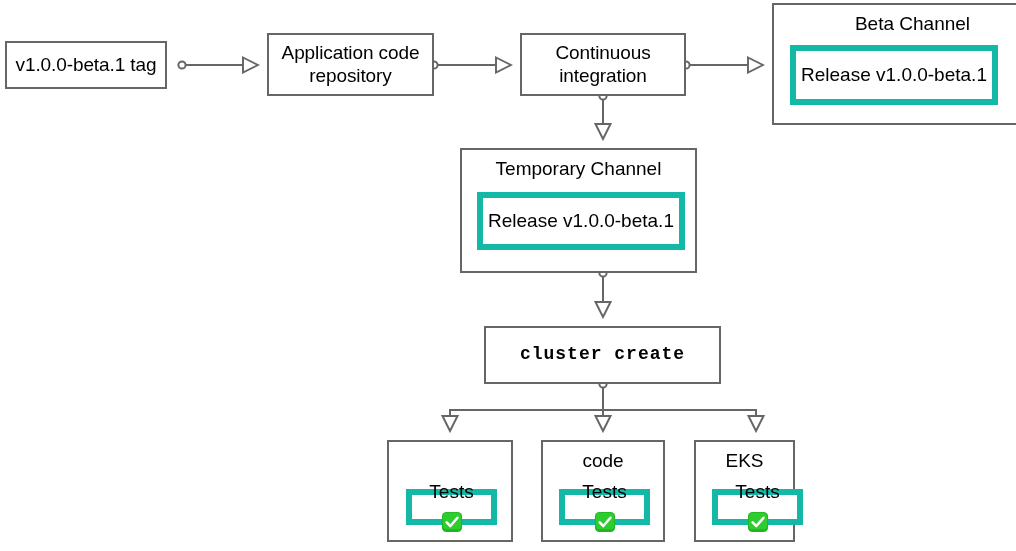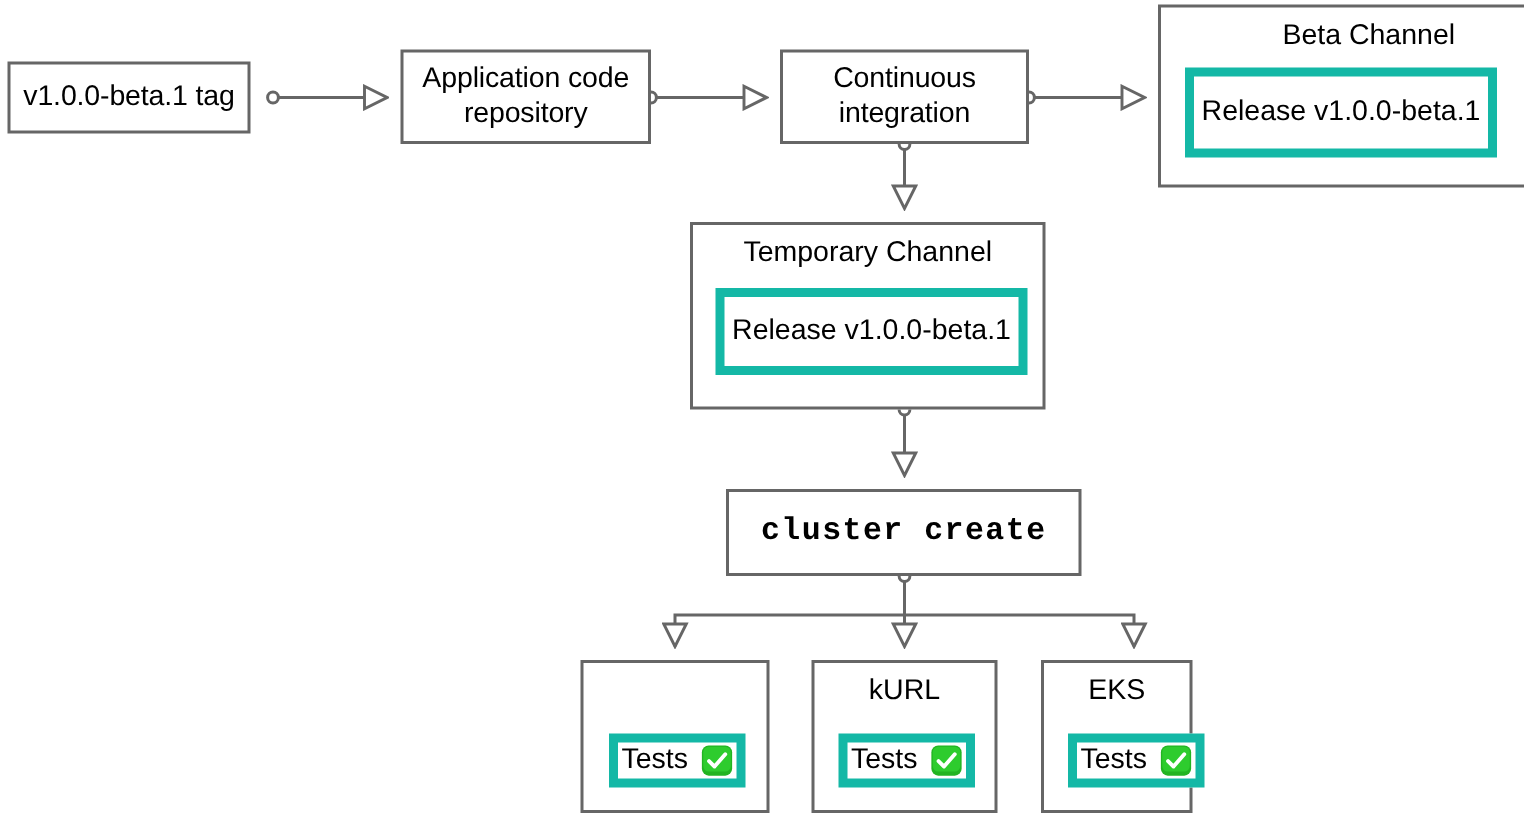--- a/index.html
+++ b/index.html
@@ -67,28 +67,29 @@
     border: 6px solid #14b8a6;
     background: #ffffff;
     display: flex;
     align-items: center;
     justify-content: center;
     font-size: 19px;
   }
   .mono-label {
     font-family: "Liberation Mono", "DejaVu Sans Mono", monospace;
     font-weight: bold;
-    font-size: 21px;
+    font-size: 18px;
     letter-spacing: 1px;
   }
   .test-node {
     display: flex;
     align-items: center;
     justify-content: center;
     gap: 8px;
+    flex-direction: column;
   }
   .test-text {
     font-size: 19px;
   }
   .check-badge {
     display: inline-block;
     width: 22px;
     height: 22px;
     position: relative;
     flex: none;
@@ -162,21 +163,21 @@
       <span class="test-text">Tests</span>
       <span class="check-badge"><svg viewBox="0 0 24 24" width="22" height="22">
             <rect x="1" y="1" width="22" height="22" rx="5" ry="5" fill="#22b422"></rect>
             <rect x="2" y="2" width="20" height="18" rx="4" ry="4" fill="#2ecc2e"></rect>
             <path d="M 6.2 12.4 L 10.2 16.4 L 18 7.4" fill="none" stroke="#ffffff" stroke-width="2.8" stroke-linecap="round" stroke-linejoin="round"></path>
           </svg></span>
     </div>
   </div>
 
   <div class="group-node" id="group-kurl" style="left: 541px; top: 440px; width: 124px; height: 102px;">
-    <span class="group-title" style="top: 8px;">kURL</span>
+    <span class="group-title" style="top: 8px;">code</span>
     <div class="inner-node test-node" id="inner-kurl" style="left: 16px; top: 47px; width: 91px; height: 36px;">
       <span class="test-text">Tests</span>
       <span class="check-badge"><svg viewBox="0 0 24 24" width="22" height="22">
             <rect x="1" y="1" width="22" height="22" rx="5" ry="5" fill="#22b422"></rect>
             <rect x="2" y="2" width="20" height="18" rx="4" ry="4" fill="#2ecc2e"></rect>
             <path d="M 6.2 12.4 L 10.2 16.4 L 18 7.4" fill="none" stroke="#ffffff" stroke-width="2.8" stroke-linecap="round" stroke-linejoin="round"></path>
           </svg></span>
     </div>
   </div>
 

